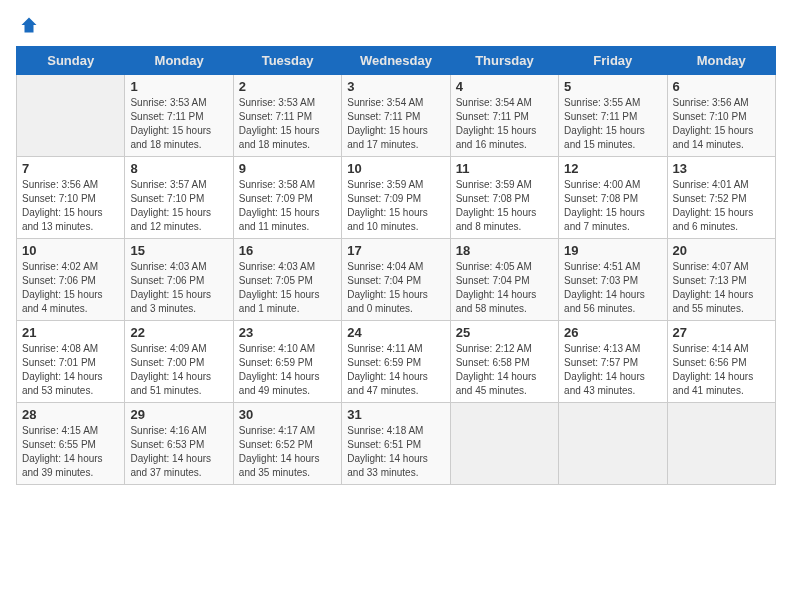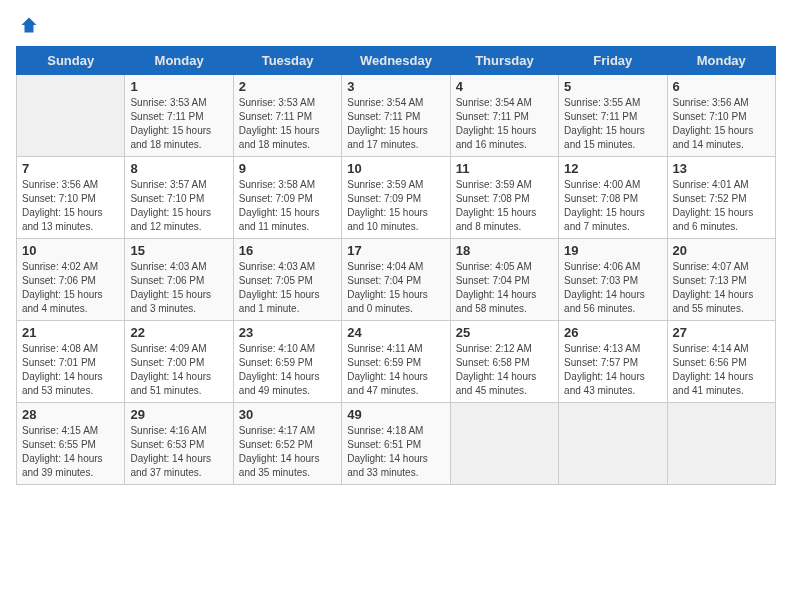--- a/index.html
+++ b/index.html
@@ -257,21 +257,21 @@
         </td>
         <td>
           <span class="day-number">18</span>
           <div class="day-info">Sunrise: 4:05 AM
 Sunset: 7:04 PM
 Daylight: 14 hours
 and 58 minutes.</div>
         </td>
         <td>
           <span class="day-number">19</span>
-          <div class="day-info">Sunrise: 4:06 AM
+          <div class="day-info">Sunrise: 4:51 AM
 Sunset: 7:03 PM
 Daylight: 14 hours
 and 56 minutes.</div>
         </td>
         <td>
           <span class="day-number">20</span>
           <div class="day-info">Sunrise: 4:07 AM
 Sunset: 7:13 PM
 Daylight: 14 hours
 and 55 minutes.</div>
@@ -344,21 +344,21 @@
 and 37 minutes.</div>
         </td>
         <td>
           <span class="day-number">30</span>
           <div class="day-info">Sunrise: 4:17 AM
 Sunset: 6:52 PM
 Daylight: 14 hours
 and 35 minutes.</div>
         </td>
         <td>
-          <span class="day-number">49</span>
+          <span class="day-number">31</span>
           <div class="day-info">Sunrise: 4:18 AM
 Sunset: 6:51 PM
 Daylight: 14 hours
 and 33 minutes.</div>
         </td>
         <td class="empty-cell"></td>
         <td class="empty-cell"></td>
         <td class="empty-cell"></td>
       </tr>
     </tbody>

